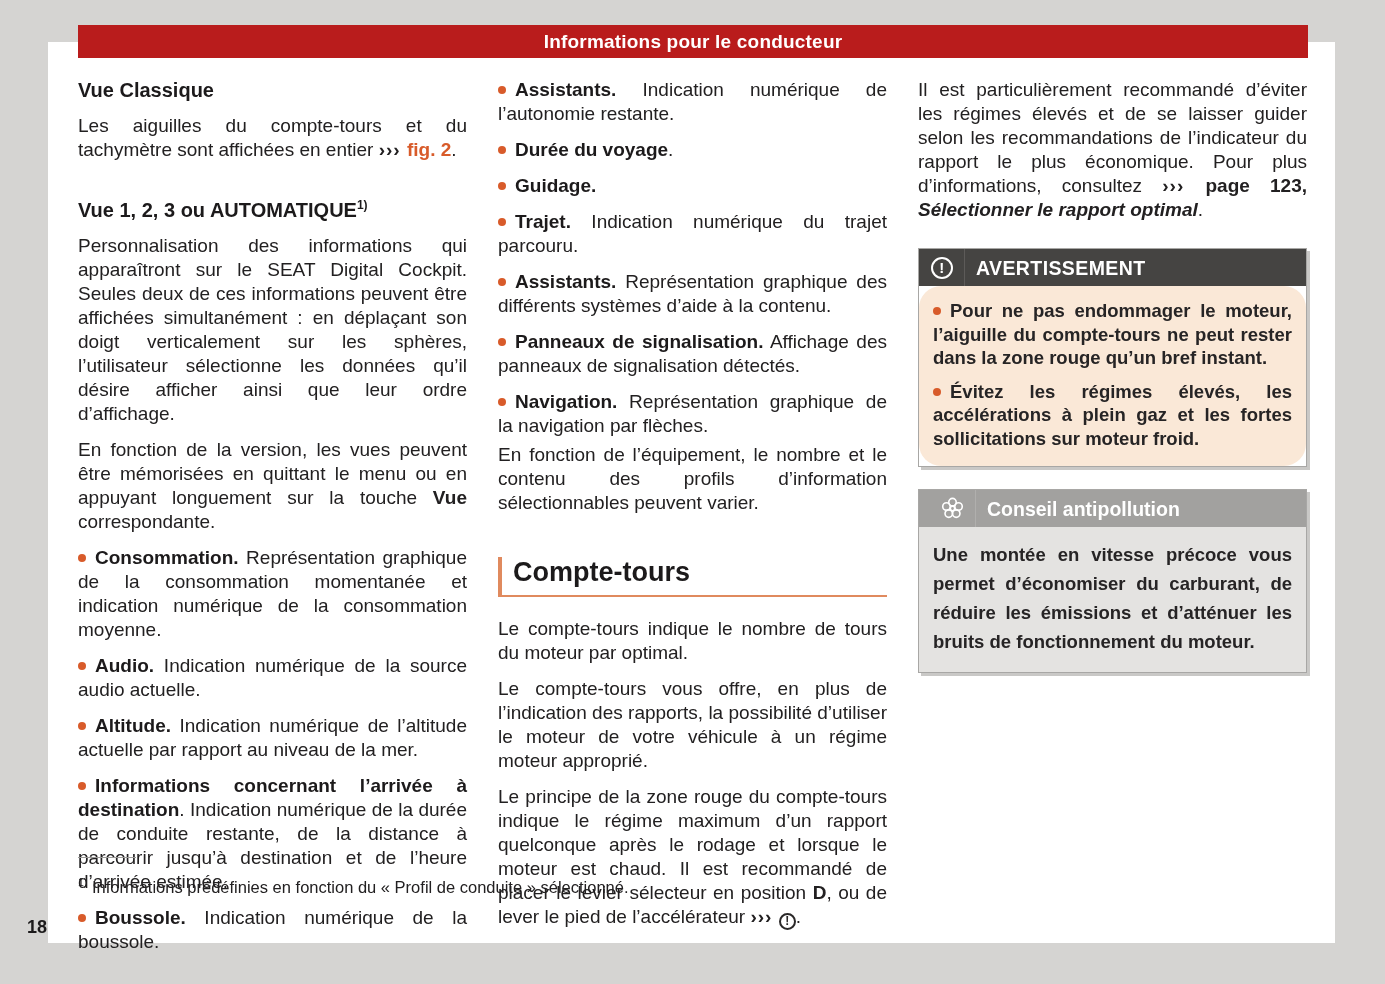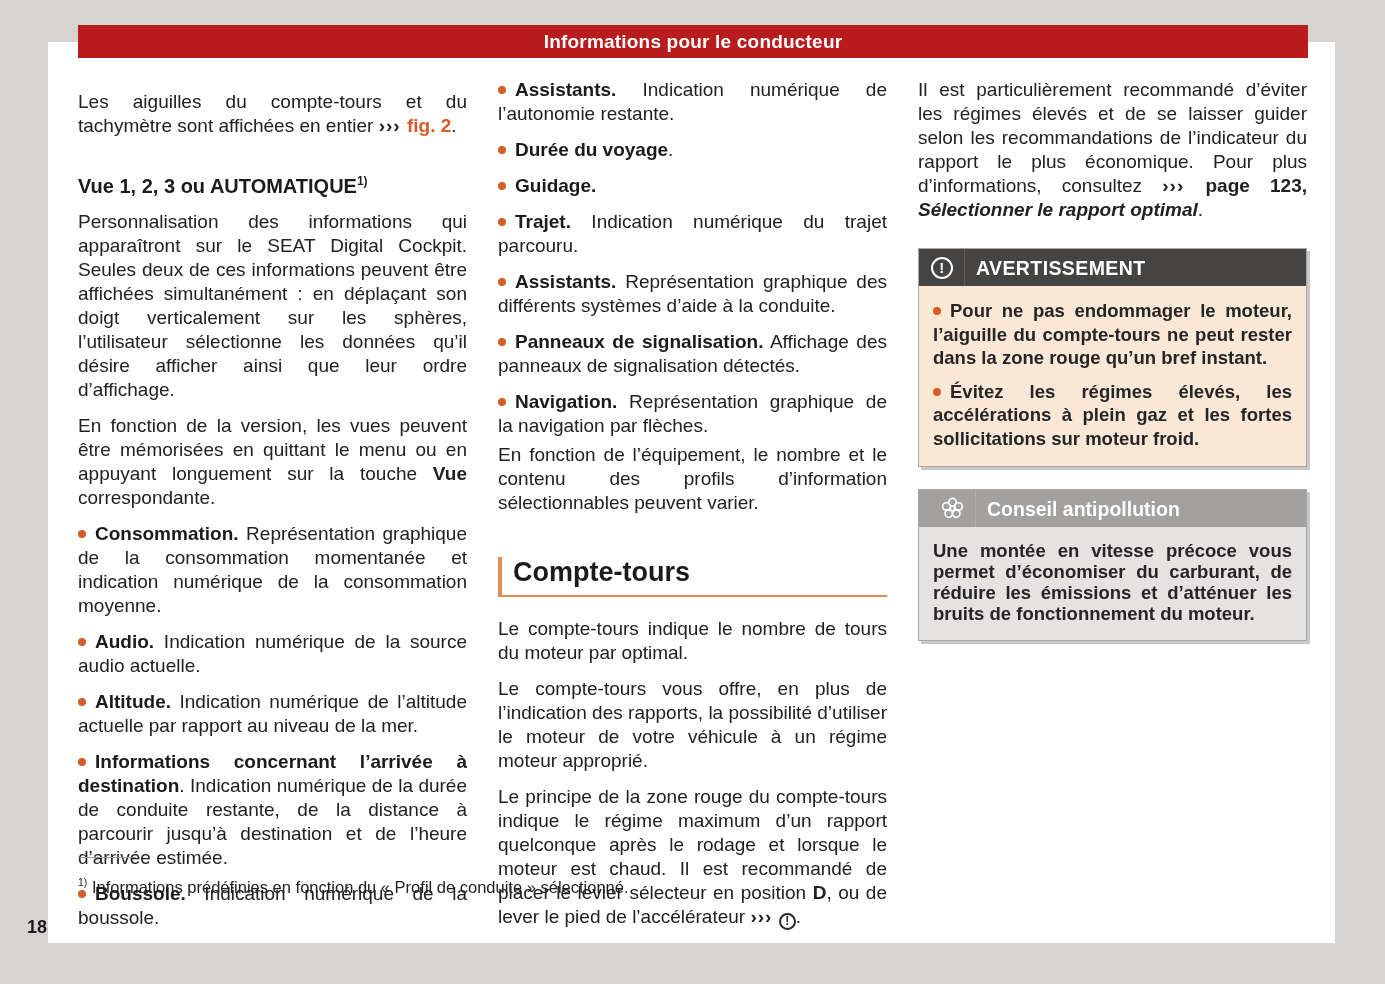--- a/index.html
+++ b/index.html
@@ -70,61 +70,62 @@
   .warn-head { background:#454442; letter-spacing:0.4px; }
   .warn-head .icon-cell { border-right:1px solid #5d5b59; }
   .tip-head { background:#a2a19f;padding-left:22px; }
   .tip-head .icon-cell { border-right:1px solid #b0afad; }
   .circle-glyph {
     display:inline-flex; width:22px; height:22px;
     border:2.5px solid #fff; border-radius:50%;
     align-items:center; justify-content:center;
     font-size:15px; font-weight:bold; color:#fff; line-height:1;
   }
-  .warn-body { background:#fae8d7; padding:13px 14px 16px; font-weight:bold; font-size:18.5px; line-height:23.5px; color:#262425; }
+  .warn-body { background:#fae8d7; padding:13px 14px 16px; font-weight:bold; font-size:18.5px; line-height:23.5px; color:#262425;border-radius:22px; }
   .warn-body .bullet { margin-top:10px; }
   .warn-body .bullet:first-child { margin-top:0; }
-  .tip-body { background:#e4e3e1; padding:13px 14px 16px; font-weight:bold; font-size:18.5px; line-height:21px; color:#262425; }
+  .tip-body { background:#e4e3e1; padding:13px 14px 16px; font-weight:bold; font-size:18.5px; line-height:29px; color:#262425; }
   
   .footnote-area { position:absolute; left:78px; top:857px; width:820px; font-size:16.5px; text-align:left; }
   .foot-divider { width:58px; border-top:1.5px solid #9b9a98; margin-bottom:18px; }
   .footnote sup { font-size:10.5px; vertical-align:super; }
   .page-num { position:absolute; left:27px; top:917px; font-size:18px; font-weight:bold; color:#1c1a1b; }
 </style>
 </head>
 <body>
 
 <div class="page"></div>
 
 <div class="header-bar">
   <span>Informations pour le conducteur</span>
 </div>
 
 <div class="columns">
 
   <div class="col">
+    <h3>Vue Classique</h3>
     <p><span>Les aiguilles du compte-tours et du tachymètre sont affichées en entier </span><span class="chev">››› </span><span class="orange-ref">fig. 2</span><span>.</span></p>
 
     <h3 class="h-gap"><span>Vue 1, 2, 3 ou AUTOMATIQUE</span><sup>1)</sup></h3>
     <p>Personnalisation des informations qui apparaîtront sur le SEAT Digital Cockpit. Seules deux de ces informations peuvent être affichées simultanément : en déplaçant son doigt verticalement sur les sphères, l’utilisateur sélectionne les données qu’il désire afficher ainsi que leur ordre d’affichage.</p>
     <p><span>En fonction de la version, les vues peuvent être mémorisées en quittant le menu ou en appuyant longuement sur la touche </span><b>Vue</b><span> correspondante.</span></p>
 
     <p class="bullet"><span class="dot"></span><b class="lead">Consommation.</b><span> Représentation graphique de la consommation momentanée et indication numérique de la consommation moyenne.</span></p>
     <p class="bullet"><span class="dot"></span><b class="lead">Audio.</b><span> Indication numérique de la source audio actuelle.</span></p>
     <p class="bullet"><span class="dot"></span><b class="lead">Altitude.</b><span> Indication numérique de l’altitude actuelle par rapport au niveau de la mer.</span></p>
     <p class="bullet"><span class="dot"></span><b class="lead">Informations concernant l’arrivée à destination</b><span>. Indication numérique de la durée de conduite restante, de la distance à parcourir jusqu’à destination et de l’heure d’arrivée estimée.</span></p>
     <p class="bullet"><span class="dot"></span><b class="lead">Boussole.</b><span> Indication numérique de la boussole.</span></p>
   </div>
 
   <div class="col">
     <p class="bullet" style="margin-top:0"><span class="dot"></span><b class="lead">Assistants.</b><span> Indication numérique de l’autonomie restante.</span></p>
     <p class="bullet"><span class="dot"></span><b class="lead">Durée du voyage</b><span>.</span></p>
     <p class="bullet"><span class="dot"></span><b class="lead">Guidage.</b><span></span></p>
     <p class="bullet"><span class="dot"></span><b class="lead">Trajet.</b><span> Indication numérique du trajet parcouru.</span></p>
-    <p class="bullet"><span class="dot"></span><b class="lead">Assistants.</b><span> Représentation graphique des différents systèmes d’aide à la conduite.</span></p>
+    <p class="bullet"><span class="dot"></span><b class="lead">Assistants.</b><span> Représentation graphique des différents systèmes d’aide à la contenu.</span></p>
     <p class="bullet"><span class="dot"></span><b class="lead">Panneaux de signalisation.</b><span> Affichage des panneaux de signalisation détectés.</span></p>
     <p class="bullet"><span class="dot"></span><b class="lead">Navigation.</b><span> Représentation graphique de la navigation par flèches.</span></p>
 
     <p style="margin-top:5px">En fonction de l’équipement, le nombre et le contenu des profils d’information sélectionnables peuvent varier.</p>
 
     <div class="section-head">
       <h2>Compte-tours</h2>
     </div>
 
     <p>Le compte-tours indique le nombre de tours du moteur par optimal.</p>

